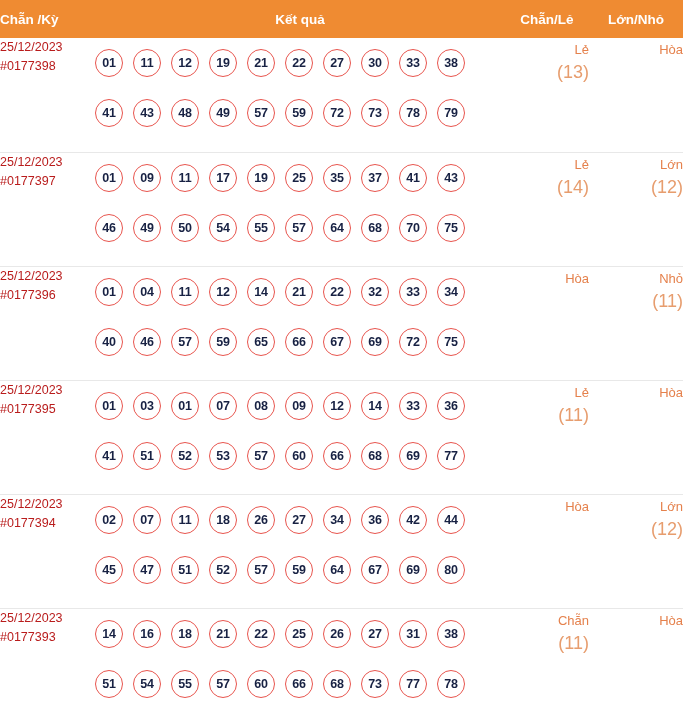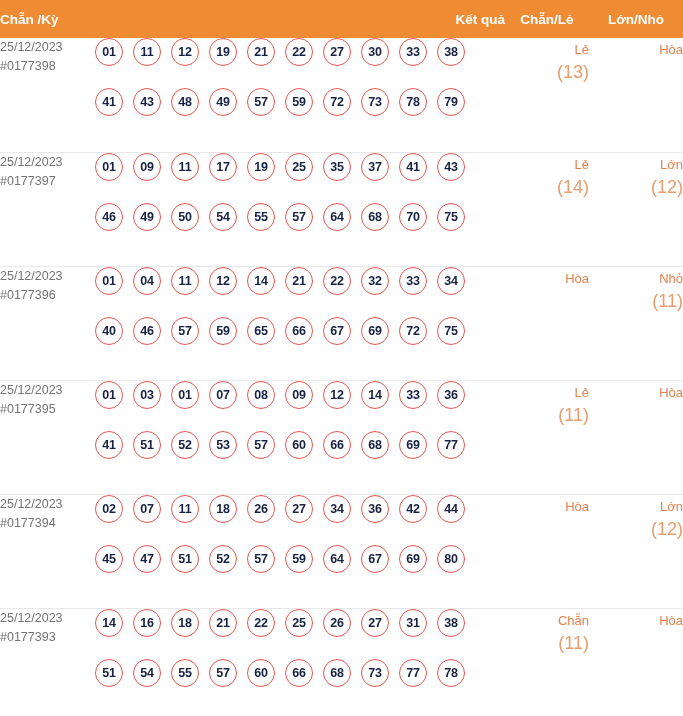--- a/index.html
+++ b/index.html
@@ -28,53 +28,54 @@
   .table-header th {
     color: #ffffff;
     font-size: 13.5px;
     font-weight: bold;
     padding: 0;
     height: 38px;
     vertical-align: middle;
     white-space: nowrap;
   }
   .th-date      { width: 95px;  text-align: left;   padding-left: 12px; }
-  .th-results   { width: 410px; text-align: right;   padding-left: 9px; margin-top: 10px;  }
+  .th-results   { width: 410px; text-align: center;   padding-left: 9px; margin-top: 10px;  }
   .th-parity    { width: 84px;  text-align: center; }
   .th-size      { width: 94px;  text-align: center; }
 
   
   .result-row {
     border-bottom: 1px solid #e8e8e8;
     height: 114px;
   }
   .result-row:last-child { border-bottom: none; }
 
   .result-row td {
     padding: 0;
     vertical-align: top;
   }
 
   .cell-date {
     padding-left: 12px;
     padding-top: 14px;
-    color: #737373;
+    color: #b91c1c;
     font-size: 12.5px;
     line-height: 19px;
     white-space: nowrap;
   }
   .date-line, .draw-id { display: block; }
 
   .cell-results {
     padding-top: 10px;
     padding-left: 4px;
   }
   .ball-row {
     display: flex;
     height: 50px;
+    align-items: center;
   }
   .ball {
     width: 28px;
     height: 28px;
     min-width: 28px;
     margin-right: 10px;
     border: 1.5px solid #e8554e;
     border-radius: 50%;
     background: #ffffff;
     color: #172143;

